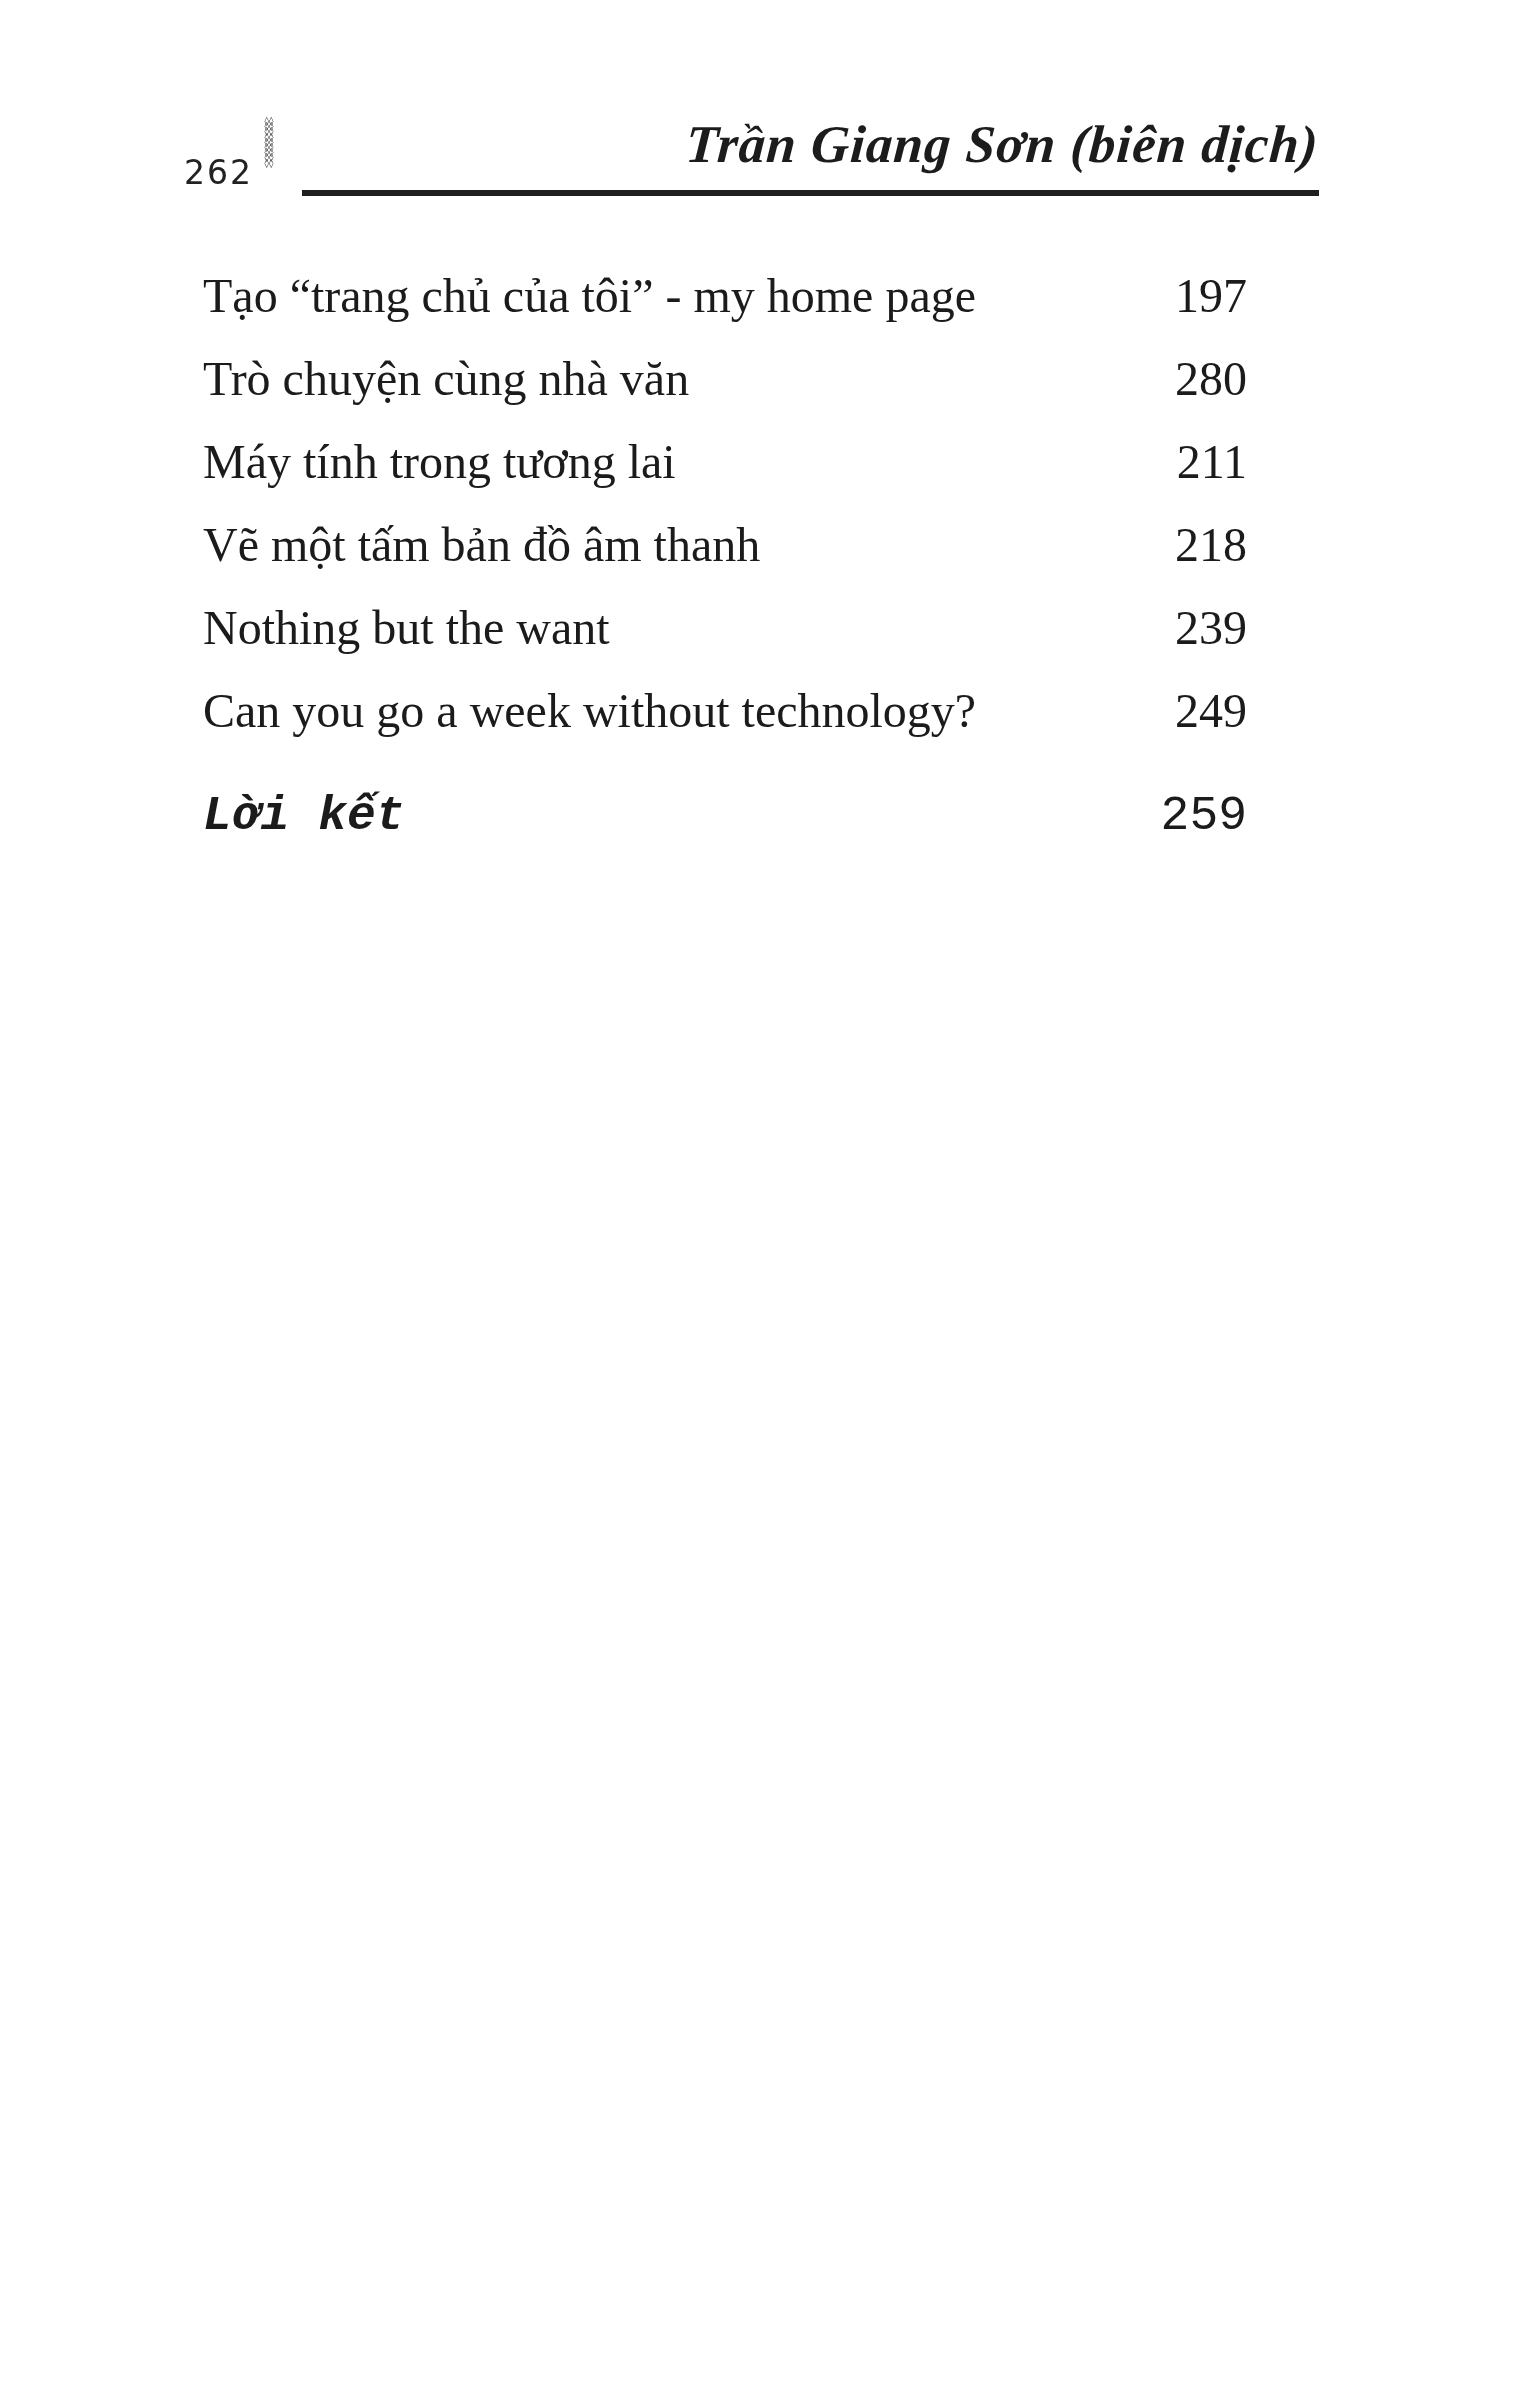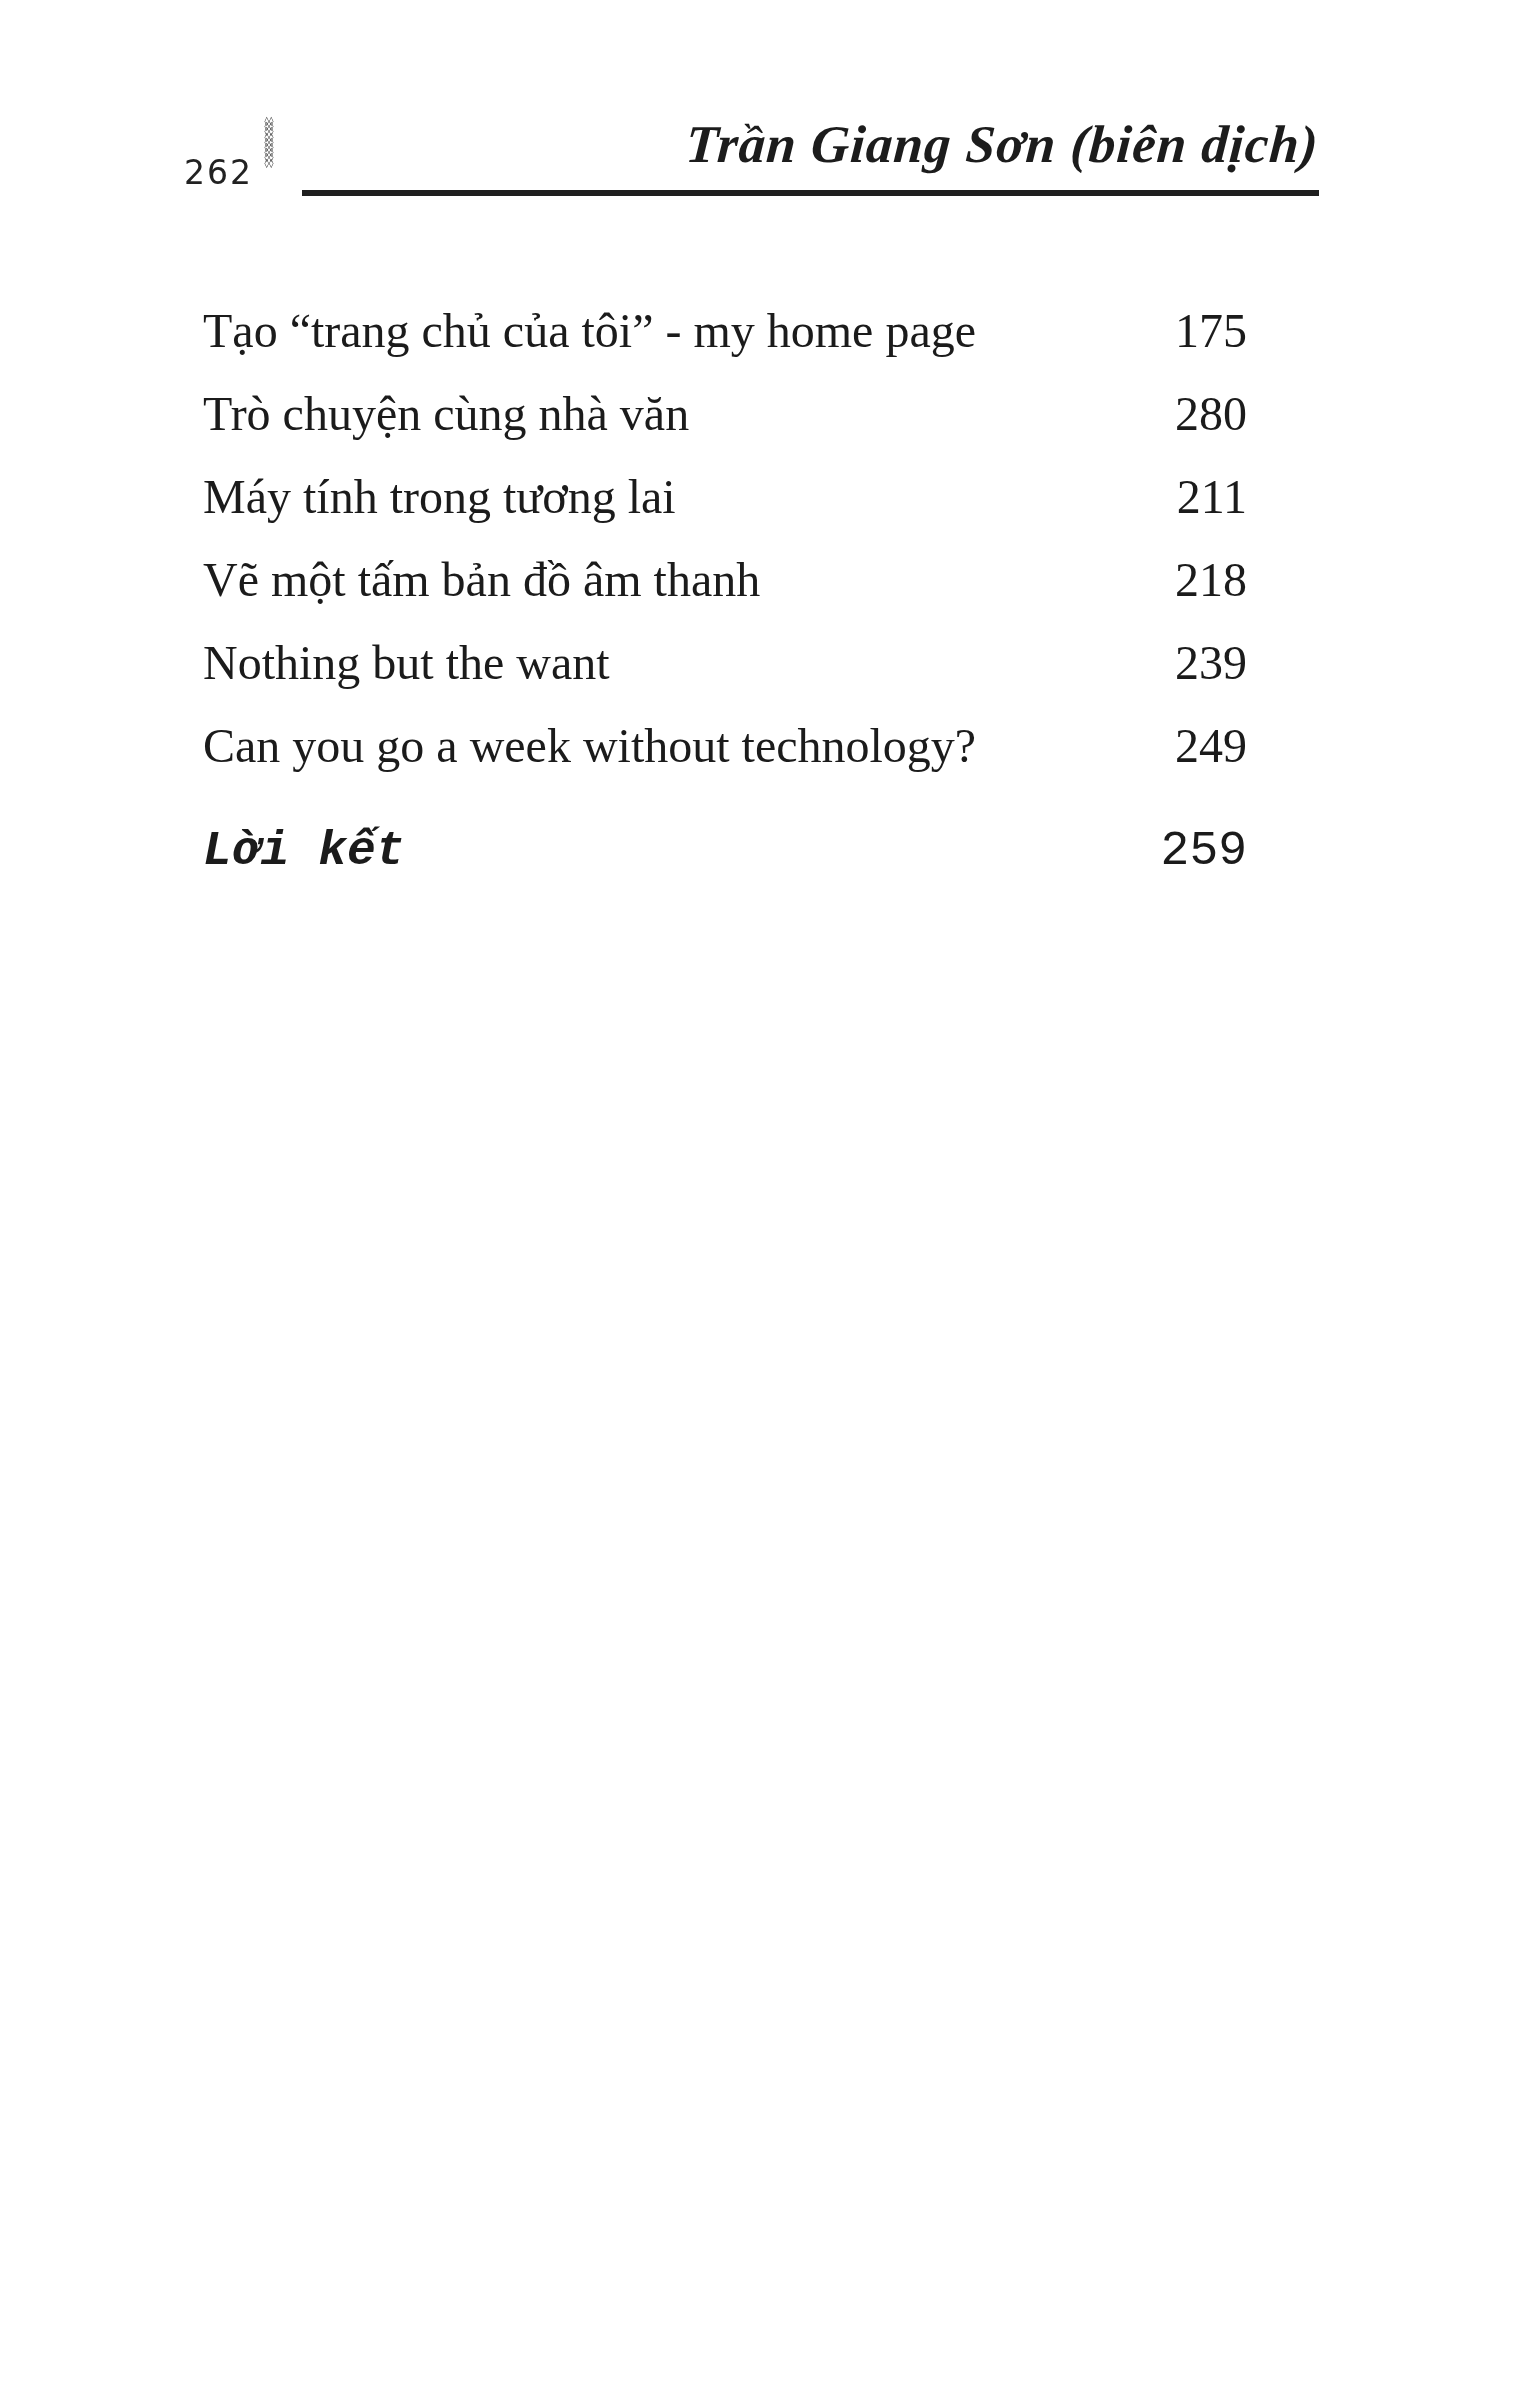--- a/index.html
+++ b/index.html
@@ -68,21 +68,21 @@
   .toc {
     position: absolute;
     left: 203px;
     top: 272px;
     width: 1044px;
   }
   .toc-row {
     height: 83px;
     display: flex;
     justify-content: space-between;
-    align-items: flex-end;
+    align-items: flex-start;
   }
   .toc-title {
     font-size: 48px;
     line-height: 1;
     color: #1b1b1b;
     white-space: nowrap;
   }
   .toc-page {
     font-size: 48px;
     line-height: 1;
@@ -107,21 +107,21 @@
   <header>
     <span class="folio">262</span>
     <span class="chain">◊◊◊◊◊◊◊◊◊◊◊◊◊◊◊◊◊◊</span>
     <span class="translator">Trần Giang Sơn (biên dịch)</span>
     <div class="header-rule"></div>
   </header>
 
   <main class="toc">
     <div class="toc-row">
       <span class="toc-title">Tạo “trang chủ của tôi” - my home page</span>
-      <span class="toc-page">175</span>
+      <span class="toc-page">197</span>
     </div>
     <div class="toc-row">
       <span class="toc-title">Trò chuyện cùng nhà văn</span>
       <span class="toc-page">280</span>
     </div>
     <div class="toc-row">
       <span class="toc-title">Máy tính trong tương lai</span>
       <span class="toc-page">211</span>
     </div>
     <div class="toc-row">

